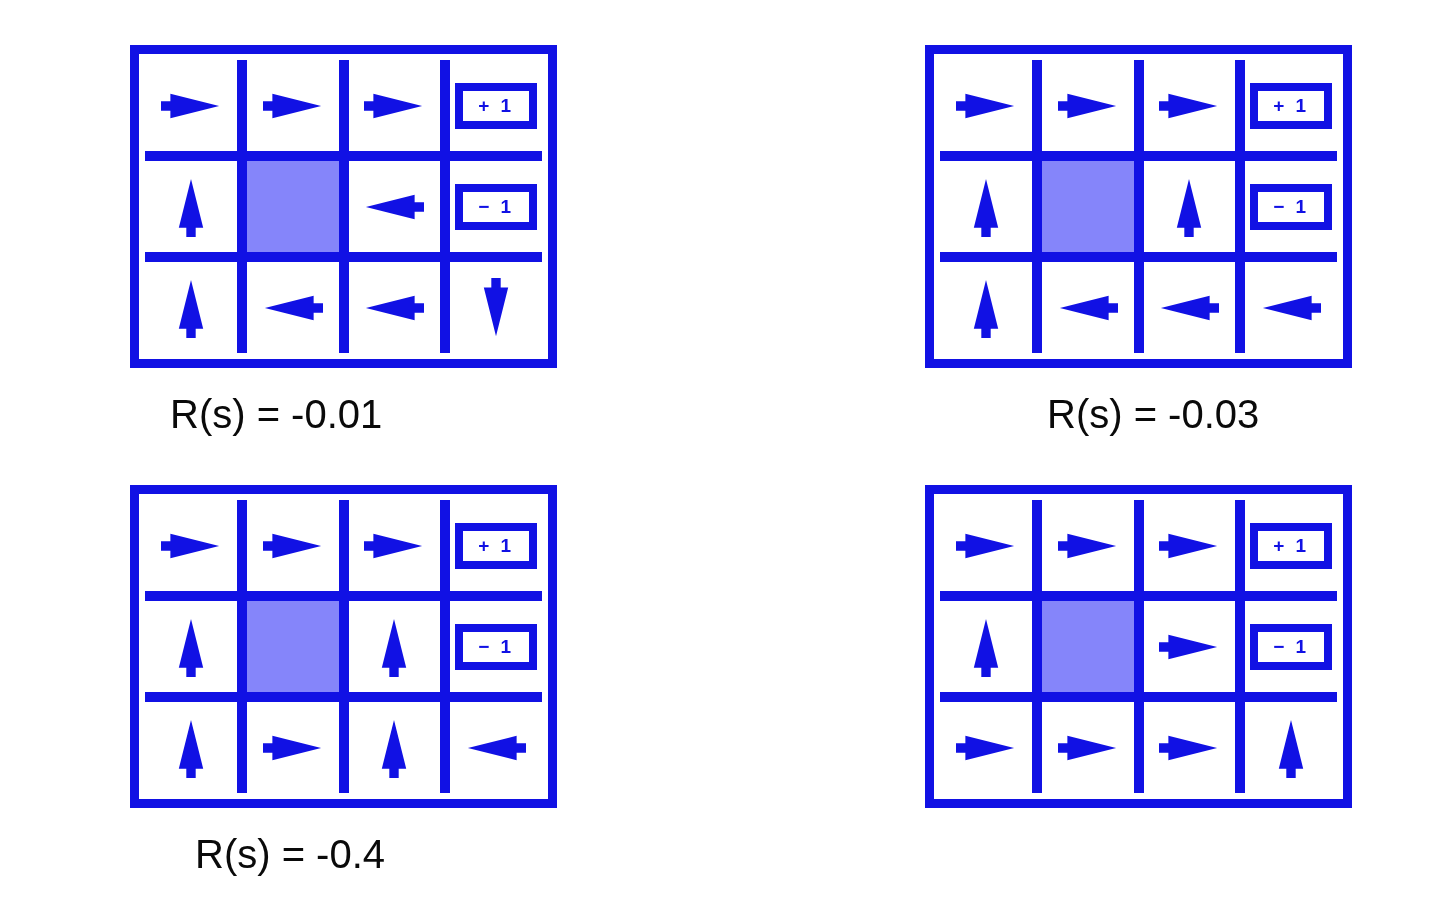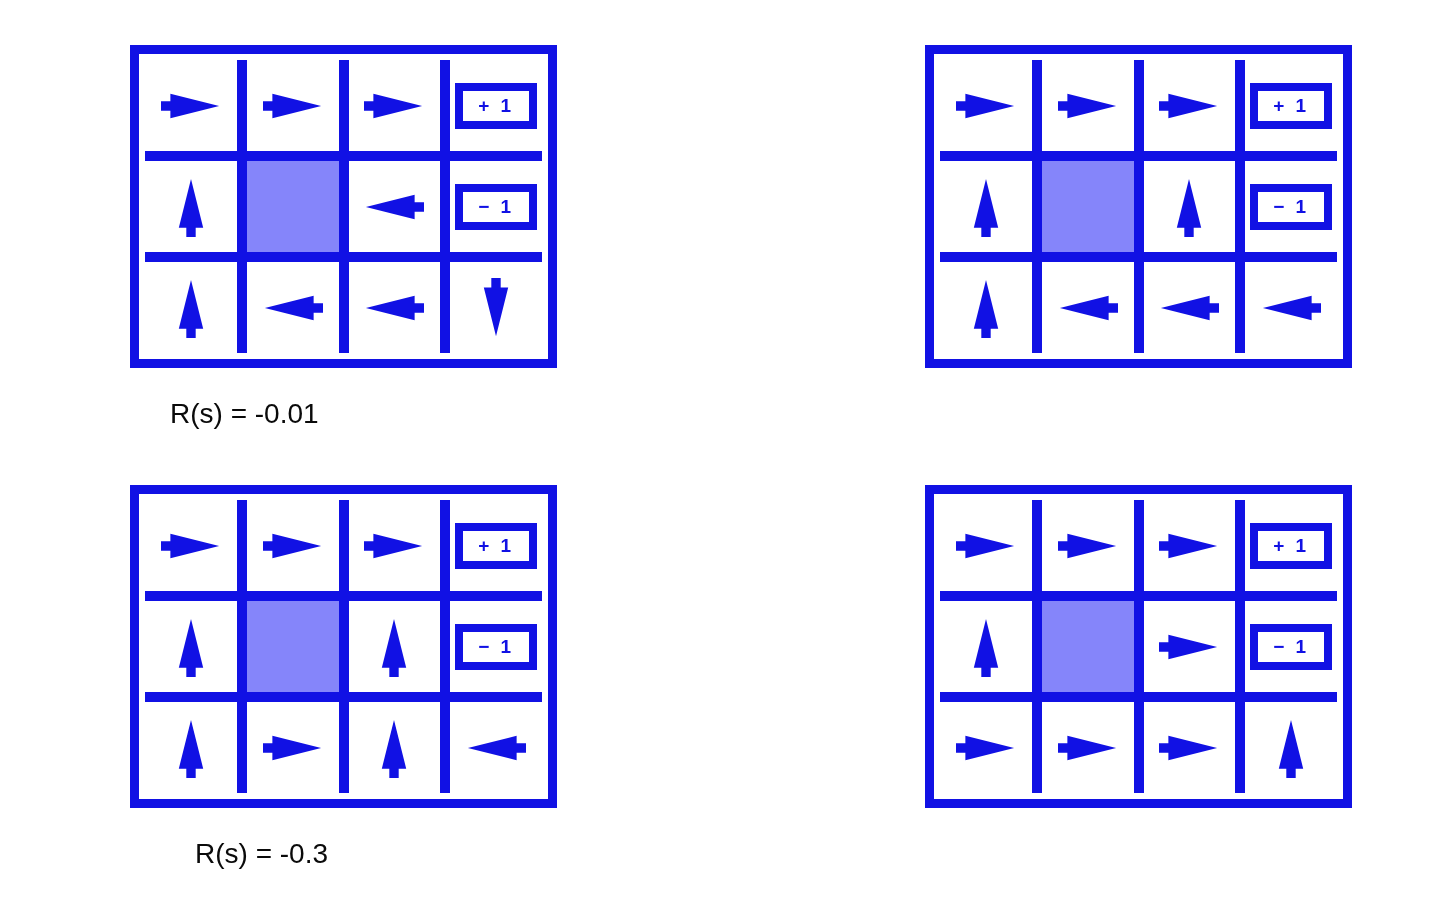--- a/index.html
+++ b/index.html
@@ -64,21 +64,21 @@
     font-size: 19px;
     font-weight: 700;
     letter-spacing: 3px;
     display: flex;
     align-items: center;
     justify-content: center;
     line-height: 1;
   }
   .caption {
     margin-top: 22px;
-    font-size: 28px;
+    font-size: 40px;
     line-height: 48px;
     color: #0a0a0a;
     white-space: nowrap;
   }
   .cap0 { margin-left: 40px; }
   .cap1 { margin-left: 122px; }
   .cap2 { margin-left: 65px; }
   .cap3 { margin-left: 112px; }
   .q0 { left: 130px; top: 45px; }
   .q1 { left: 925px; top: 45px; }
@@ -200,20 +200,21 @@
               <polygon points="0,11 10,11 10,3 62,16 10,29 10,21 0,21"></polygon>
             </svg>
           </div>
           <div class="cell">
             <svg viewBox="0 0 64 32" class="arrow left">
               <polygon points="0,11 10,11 10,3 62,16 10,29 10,21 0,21"></polygon>
             </svg>
           </div>
         </div>
     </div>
+    <div class="caption cap1">R(s) = -0.03</div>
   </section>
 
   <section class="quad q2">
     <div class="grid">
       <div class="cells">
           <div class="cell">
             <svg viewBox="0 0 64 32" class="arrow ">
               <polygon points="0,11 10,11 10,3 62,16 10,29 10,21 0,21"></polygon>
             </svg>
           </div>
@@ -259,21 +260,21 @@
               <polygon points="0,11 10,11 10,3 62,16 10,29 10,21 0,21"></polygon>
             </svg>
           </div>
           <div class="cell">
             <svg viewBox="0 0 64 32" class="arrow left">
               <polygon points="0,11 10,11 10,3 62,16 10,29 10,21 0,21"></polygon>
             </svg>
           </div>
         </div>
     </div>
-    <div class="caption cap2">R(s) = -0.3</div>
+    <div class="caption cap2">R(s) = -0.4</div>
   </section>
 
   <section class="quad q3">
     <div class="grid">
       <div class="cells">
           <div class="cell">
             <svg viewBox="0 0 64 32" class="arrow ">
               <polygon points="0,11 10,11 10,3 62,16 10,29 10,21 0,21"></polygon>
             </svg>
           </div>

